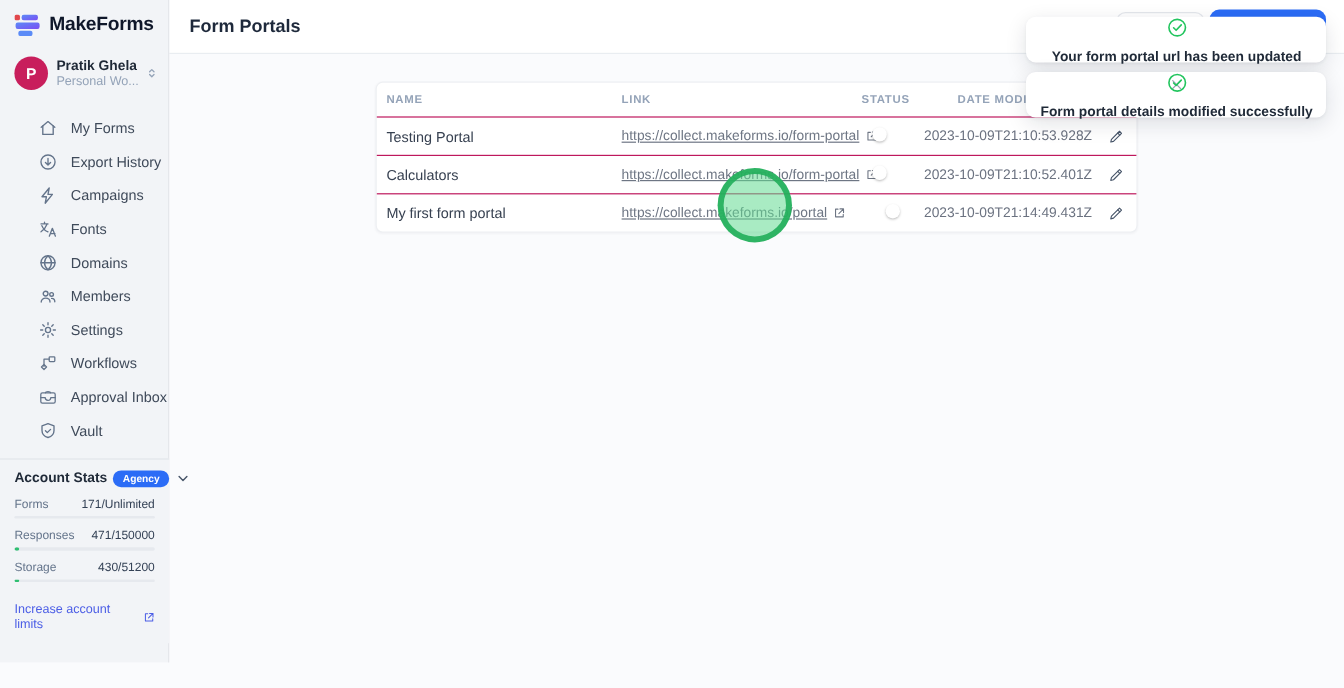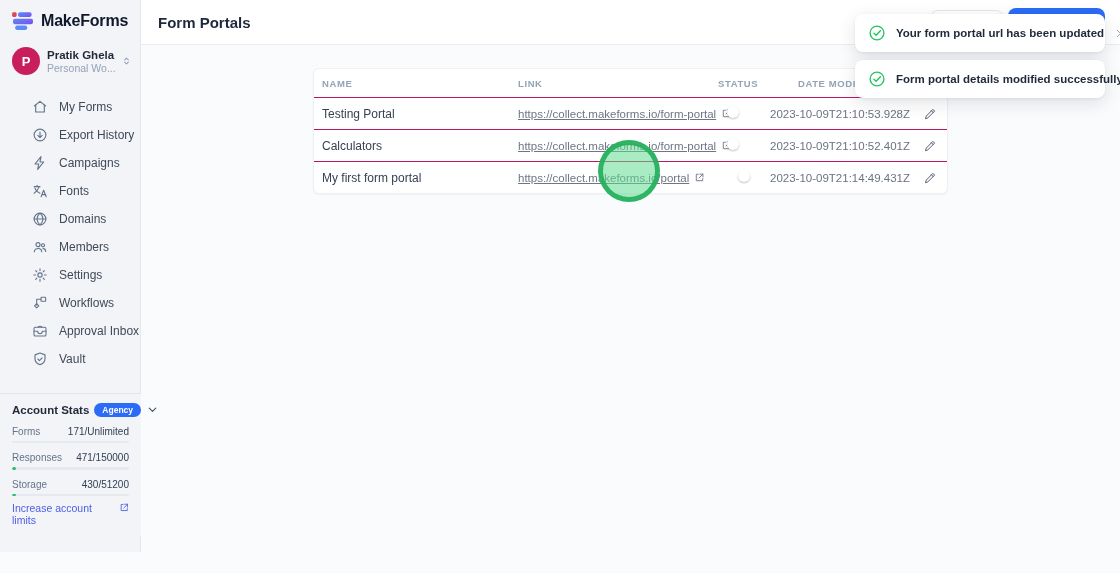--- a/index.html
+++ b/index.html
@@ -31,21 +31,21 @@
   .stats-title { font-size:11.5px; font-weight:700; color:#1f2937; white-space:nowrap; }
   .plan-badge { background:#2b6cf6; color:#fff; font-size:8.5px; font-weight:700; border-radius:999px; padding:2.5px 8px; line-height:1; }
   .stats-chevron { margin-left:auto; color:#475569; display:flex; }
   .stat-row { margin-top:9px; }
   .stat-line { display:flex; justify-content:space-between; align-items:baseline; }
   .stat-label { font-size:10px; color:#64748b; }
   .stat-value { font-size:10px; color:#334155; }
   .statbar { margin-top:4px; height:2.5px; background:#e6e9ee; border-radius:2px; position:relative; overflow:hidden; }
   .statbar::after { content:""; position:absolute; left:0; top:0; bottom:0; width:0; background:#2fbf71; border-radius:2px; }
   .statbar[data-fill="tiny"]::after { width:4px; }
-  .increase-link { margin-top:6px; display:flex; gap:5px; color:#4c5ee6; font-size:10.5px; font-weight:500; cursor:pointer; }
+  .increase-link { margin-top:17px; display:flex; align-items:center; gap:5px; color:#4c5ee6; font-size:10.5px; font-weight:500; cursor:pointer; }
   .increase-link svg { display:block; }
 
   
   .main { position:absolute; left:141px; top:0; right:0; bottom:0; }
   .main-header { height:45px; background:#fff; border-bottom:1px solid #e9edf1; display:flex; align-items:center; padding-left:17px; }
   .page-title { font-size:15px; font-weight:700; color:#1e293b; }
 
   .btn-partial-secondary { position:absolute; left:789px; top:10px; width:74px; height:34px; background:#fff; border:1px solid #e4e7ec; border-radius:8px; z-index:1; }
   .btn-partial-primary { position:absolute; left:867px; top:8px; width:97px; height:36px; background:#2b6cf6; border-radius:8px; z-index:1; }
 
@@ -66,21 +66,21 @@
   .toggle[data-state="on"] { background:#2563eb; }
   .toggle[data-state="on"] .knob { left:13px; }
   .td-date { font-size:11.5px; color:#6b7280; white-space:nowrap; }
   .edit-btn { width:22px; height:22px; display:flex; align-items:center; justify-content:center; color:#475569; cursor:pointer; }
 
   
   .click-indicator { position:absolute; left:598px; top:140px; width:62px; height:62px; border-radius:50%; border:5px solid rgba(33,174,90,.9); background:rgba(99,219,146,.55); z-index:4; pointer-events:none; }
 
   
   .toasts { position:absolute; right:15px; top:14px; width:250px; z-index:5; }
-  .toast { background:#fff; border-radius:8px; box-shadow:0 5px 18px rgba(15,23,42,.12), 0 1px 3px rgba(15,23,42,.06); height:38px; display:flex; align-items:center; padding:0 12px 0 13px; gap:10px; margin-bottom:8px; }
+  .toast { background:#fff; border-radius:8px; box-shadow:0 5px 18px rgba(15,23,42,.12), 0 1px 3px rgba(15,23,42,.06); height:38px; display:flex; align-items:center; padding:0 12px 0 13px; gap:10px; margin-bottom:8px;flex-direction:column; }
   .toast-icon { color:#22c55e; display:flex; flex:0 0 auto; }
   .toast-msg { font-size:11.5px; font-weight:600; color:#1f2937; flex:1; white-space:nowrap; }
   .toast-close { color:#9aa3b2; display:flex; flex:0 0 auto; cursor:pointer; }
 </style>
 </head>
 <body>
 
 <div class="sidebar">
   <div class="logo-row">
     <span class="logo-mark">

